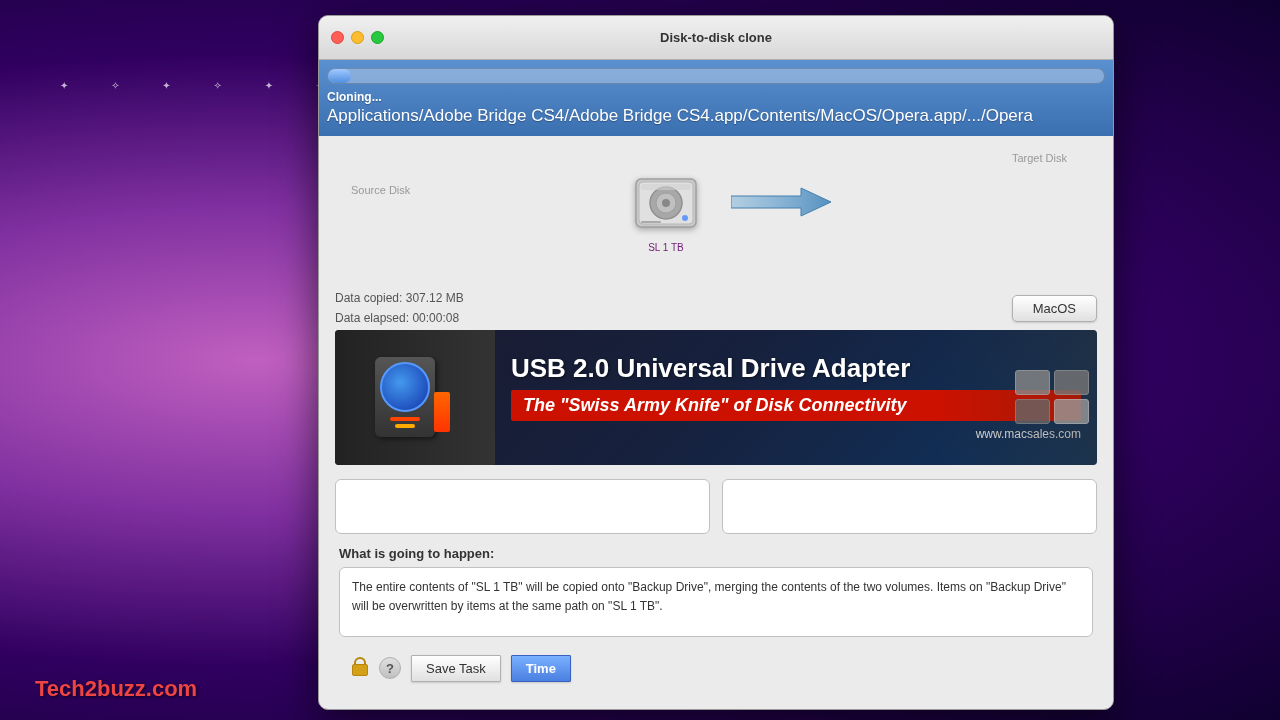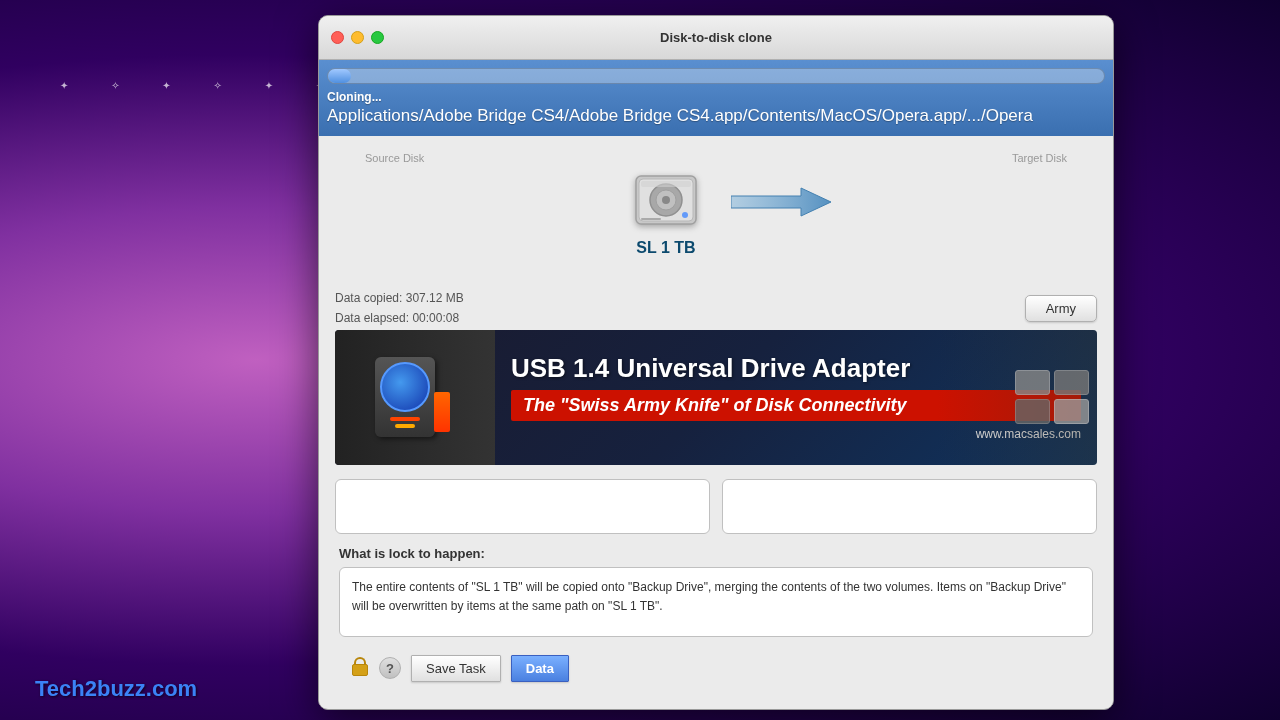--- a/index.html
+++ b/index.html
@@ -128,30 +128,30 @@
       align-items: center;
       gap: 6px;
       width: 130px;
     }
     .disk-label-top {
       font-size: 11px;
       color: #999;
       position: absolute;
       top: 0;
     }
-    .source-label { left: 30px; }
+    .source-label { left: 16px; margin-top: 32px; }
     .target-label { right: 30px; }
     .disk-icon {
       width: 70px;
       height: 65px;
     }
     .disk-name {
-      font-size: 16px;
-      font-weight: bold;
-      color: #0c4a6e;
+      font-size: 10px;
+      font-weight: normal;
+      color: #701a75;
     }
     .arrow-area {
       display: flex;
       align-items: center;
       margin-top: -20px;
     }
     .arrow-svg {
       width: 100px;
       height: 40px;
     }
@@ -335,21 +335,21 @@
       color: white;
       border-color: #3a60c0;
       font-weight: bold;
     }
 
     
     .watermark {
       position: absolute;
       bottom: 18px;
       left: 35px;
-      color: #3b82f6;
+      color: #ef4444;
       font-size: 22px;
       font-weight: bold;
       text-shadow: 1px 1px 3px rgba(0,0,0,0.7);
       z-index: 10;
     }
 
     
     .hd-svg { filter: drop-shadow(0 2px 3px rgba(0,0,0,0.3)); }
   </style>
 </head>
@@ -406,37 +406,37 @@
         </svg>
       </div>
 
     </div>
 
     <div class="info-row">
       <div class="data-info">
         <div>Data copied: 307.12 MB</div>
         <div>Data elapsed: 00:00:08</div>
       </div>
-      <button class="stop-button">Army</button>
+      <button class="stop-button">MacOS</button>
     </div>
 
     <div class="ad-banner">
       <div class="ad-left">
         <div style="position:relative; width:100px; height:100px; display:flex; align-items:center; justify-content:center;">
 
           <div style="width:60px; height:80px; background:linear-gradient(to bottom,#555,#333); border-radius:6px; position:absolute; left:10px; box-shadow: 2px 2px 5px rgba(0,0,0,0.5);">
             <div style="width:50px; height:50px; margin: 5px auto; background:radial-gradient(circle at 40% 40%, #4499ee, #1133aa); border-radius:50%; border:2px solid #5599ff;"></div>
             <div style="width:30px; height:4px; background:#ff4400; margin: 3px auto; border-radius:2px;"></div>
             <div style="width:20px; height:4px; background:#ffaa00; margin: 2px auto; border-radius:2px;"></div>
           </div>
           <div style="width:16px; height:40px; background:linear-gradient(to bottom,#ff6600,#ff3300); position:absolute; right:15px; bottom:15px; border-radius:2px;"></div>
         </div>
       </div>
       <div class="ad-right">
-        <div class="ad-title-text">USB 1.4 Universal Drive Adapter</div>
+        <div class="ad-title-text">USB 2.0 Universal Drive Adapter</div>
         <div class="ad-subtitle-banner">
           <span class="ad-subtitle-text">The "Swiss Army Knife" of Disk Connectivity</span>
         </div>
         <div class="ad-url">www.macsales.com</div>
       </div>
 
       <div style="position:absolute; right:0; top:0; bottom:0; width:160px; background:linear-gradient(to left, rgba(60,50,30,0.3), transparent); display:flex; align-items:center; justify-content:flex-end; padding-right:8px;">
         <div style="display:grid; grid-template-columns:1fr 1fr; gap:4px; opacity:0.8;">
           <div style="width:35px; height:25px; background:#888; border-radius:3px; border:1px solid #aaa;"></div>
           <div style="width:35px; height:25px; background:#777; border-radius:3px; border:1px solid #999;"></div>
@@ -445,31 +445,31 @@
         </div>
       </div>
     </div>
 
     <div class="lower-panes">
       <div class="pane"></div>
       <div class="pane"></div>
     </div>
 
     <div class="what-section">
-      <div class="what-title">What is lock to happen:</div>
+      <div class="what-title">What is going to happen:</div>
       <div class="what-box">The entire contents of "SL 1 TB" will be copied onto "Backup Drive", merging the contents of the two volumes. Items on "Backup Drive" will be overwritten by items at the same path on "SL 1 TB".</div>
     </div>
 
     <div class="footer">
       <div class="lock-icon">
         <div class="lock-shackle"></div>
         <div class="lock-body"></div>
       </div>
       <div class="footer-right">
         <div class="help-button">?</div>
         <button class="footer-btn">Save Task</button>
-        <button class="footer-btn clone-btn">Data</button>
+        <button class="footer-btn clone-btn">Time</button>
       </div>
     </div>
   </div>
 </div>
 
 <div class="watermark">Tech2buzz.com</div>
 
 </body></html>

